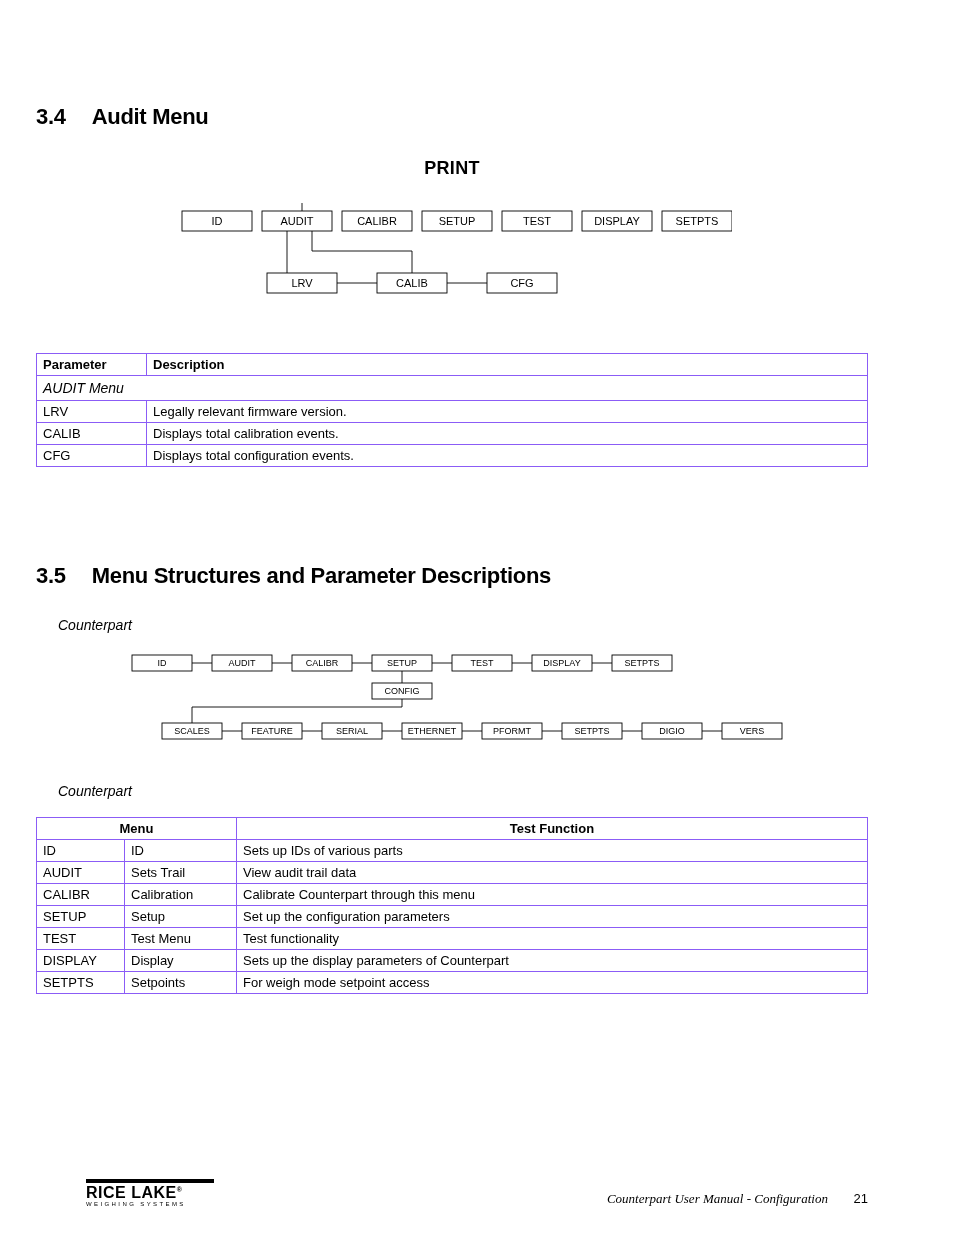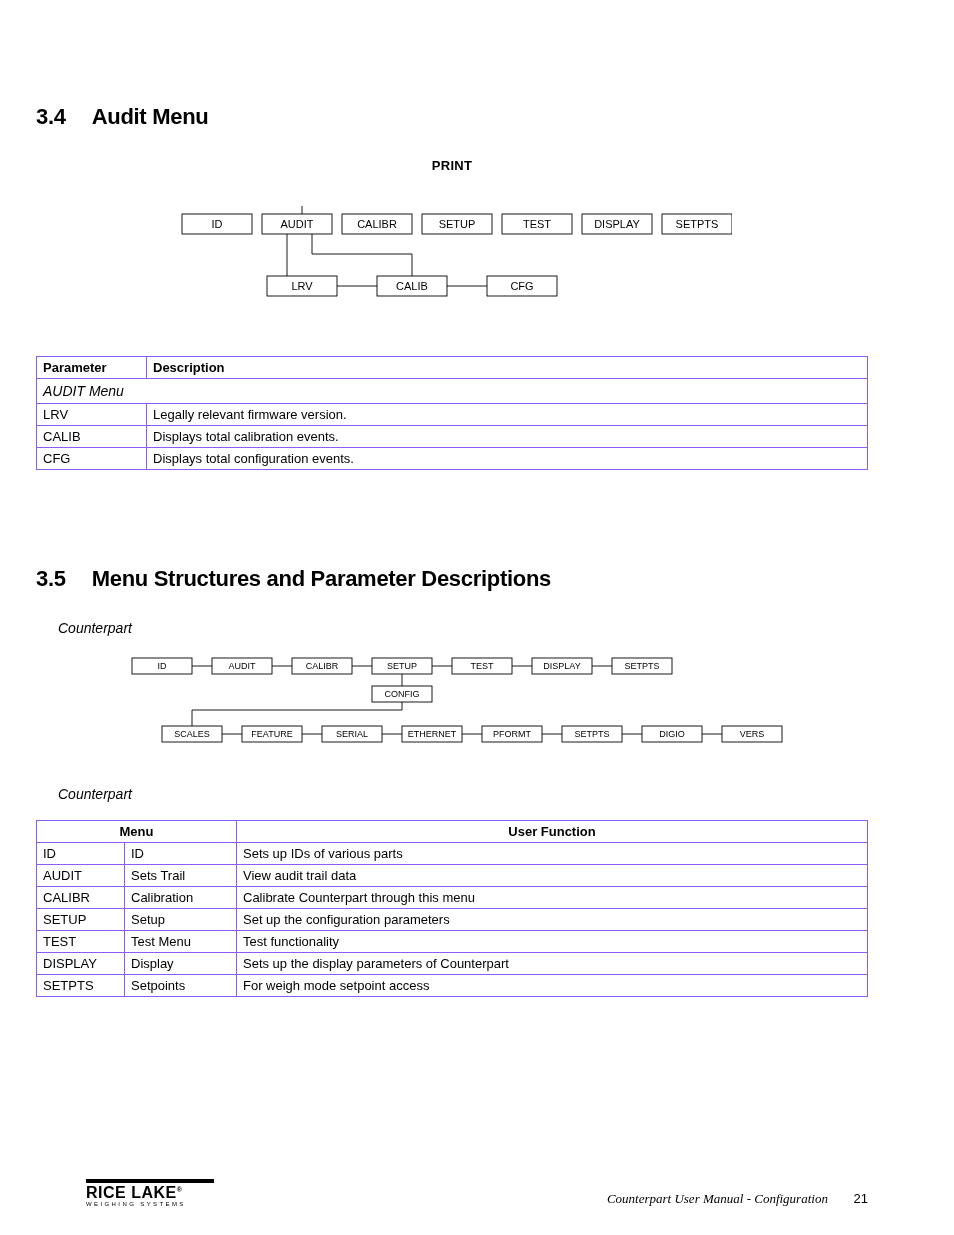--- a/index.html
+++ b/index.html
@@ -26,21 +26,21 @@
   .section-heading .num { margin-right: 26px; }
   .subtitle-italic {
     font-family: Liberation Sans, sans-serif;
     font-style: italic;
     font-size: 14px;
     margin: 2px 0 18px 22px;
   }
 
   
   .fig1 { text-align: center; margin: 0 auto 40px auto; }
-  .fig1 .print-label { font-size: 13px; font-weight: bold; margin-bottom: 33px; letter-spacing: 0.3px; }
+  .fig1 .print-label { font-size: 18px; font-weight: bold; margin-bottom: 24px; letter-spacing: 0.3px; }
   .fig1 svg { display: block; margin: 0 auto; }
 
   
   .fig2 { margin: 18px auto 36px auto; }
   .fig2 svg { display: block; margin: 0 auto; }
   .fig-box {
     fill: #fff; stroke: #000; stroke-width: 0.9;
   }
   .fig-txt {
     font-family: Arial, sans-serif; font-size: 9px; fill: #000;
@@ -238,21 +238,21 @@
       </g>
     </svg>
   </div>
 
   <div class="subtitle-italic" style="margin-top:26px">Counterpart</div>
 
   <table class="manual manual2">
     <thead>
       <tr>
         <th colspan="2">Menu</th>
-        <th>User Function</th>
+        <th>Test Function</th>
       </tr>
     </thead>
     <tbody id="t2body">
         <tr>
           <td class="col-a">ID</td>
           <td class="col-b">ID</td>
           <td>Sets up IDs of various parts</td>
         </tr>
         <tr>
           <td class="col-a">AUDIT</td>

